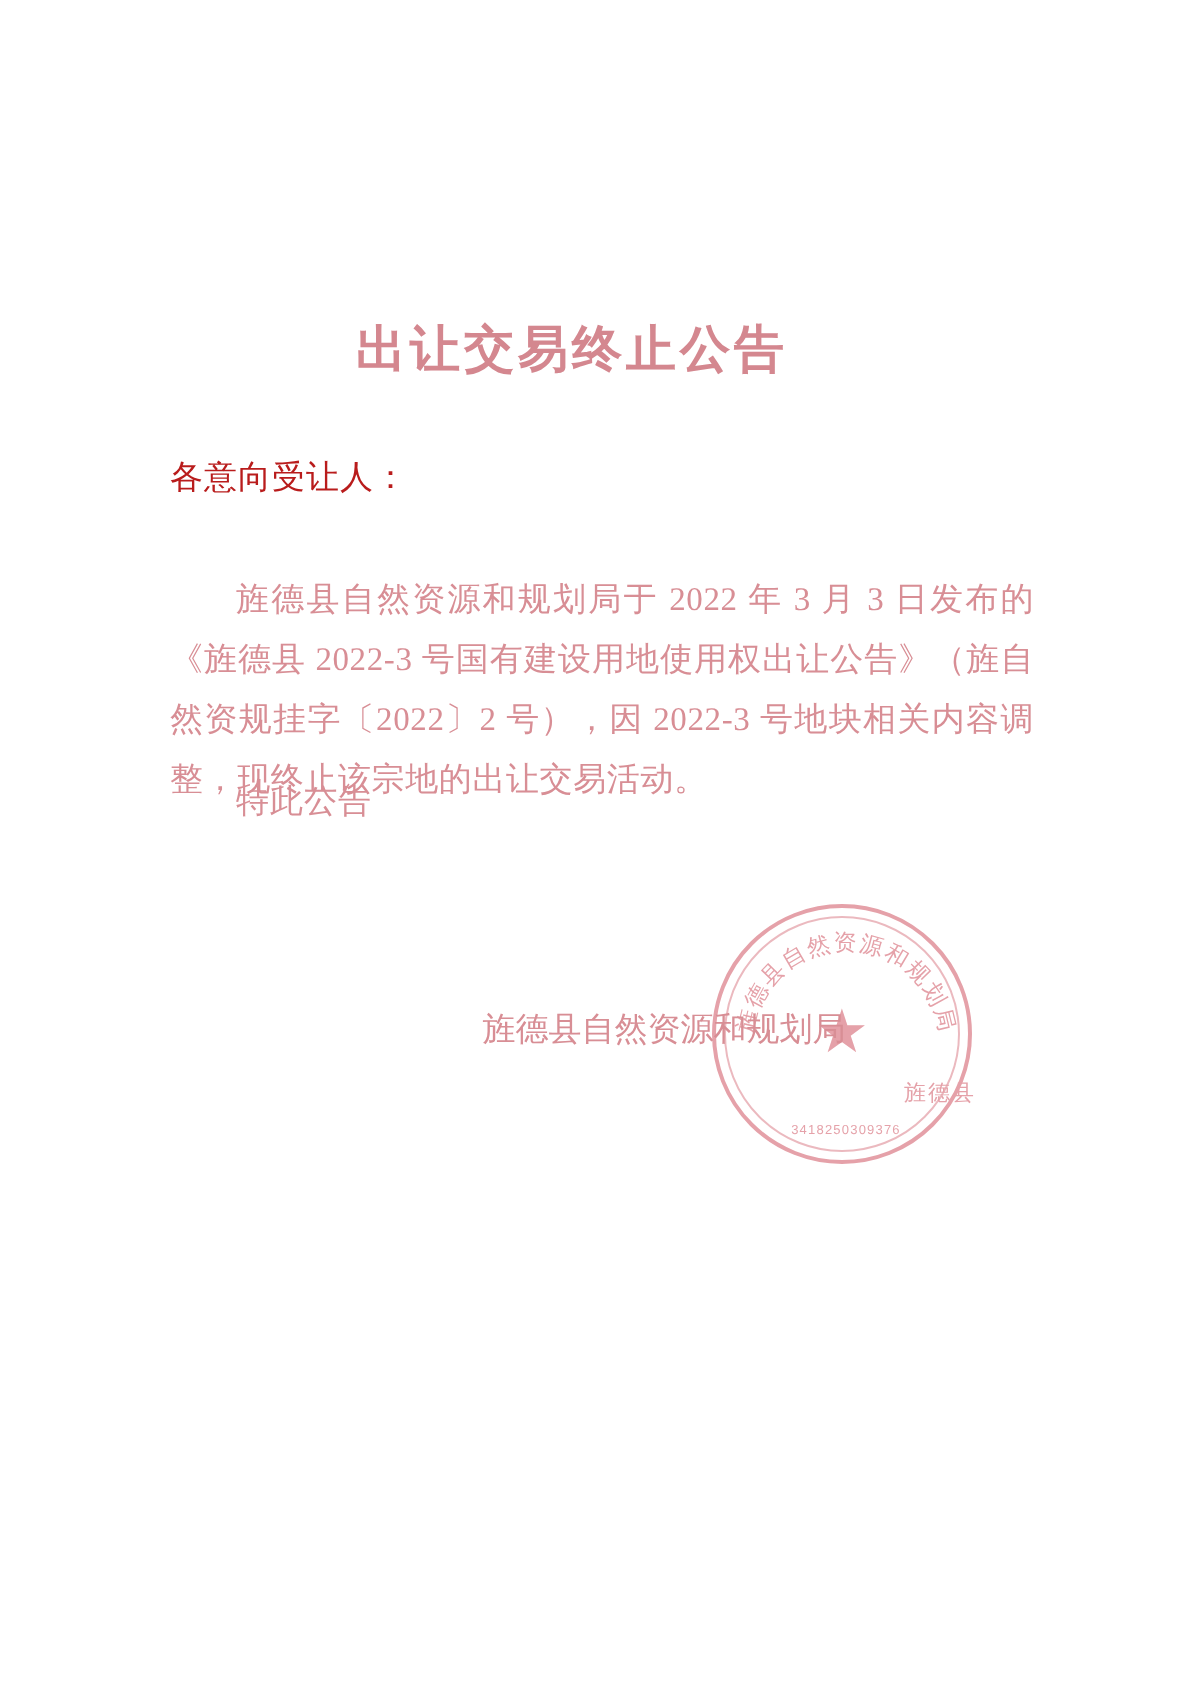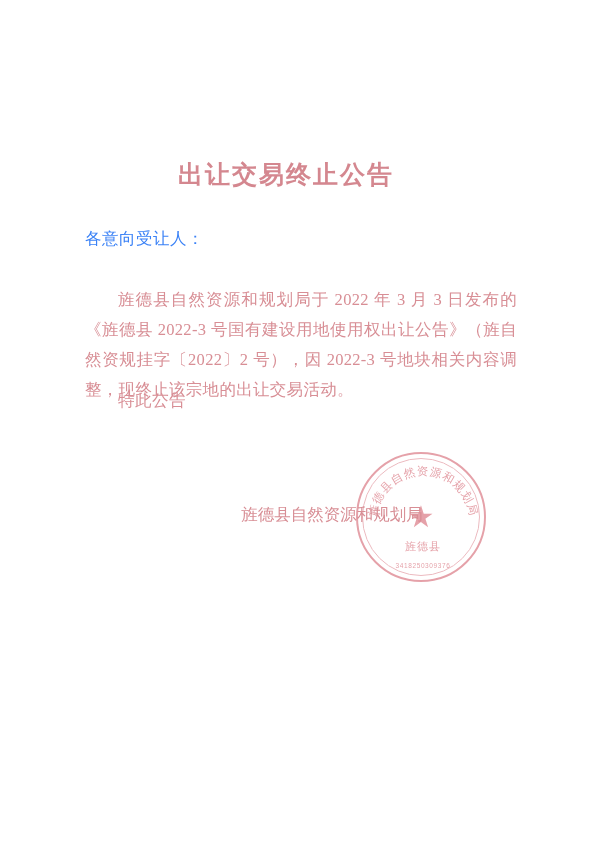--- a/index.html
+++ b/index.html
@@ -31,21 +31,21 @@
     letter-spacing: 2px;
     color: #d4878f;
     font-family: "Liberation Serif", "DejaVu Serif", serif;
   }
   .salutation {
     position: absolute;
     top: 228px;
     left: 85px;
     font-size: 16.5px;
     letter-spacing: 0.5px;
-    color: #3b82f6;
+    color: #b91c1c;
   }
   .body-block {
     position: absolute;
     top: 268px;
     left: 85px;
     width: 432px;
     font-size: 16.5px;
     line-height: 30px;
     letter-spacing: 0.3px;
     color: #d88e95;
@@ -130,21 +130,21 @@
     font-size: 11.5px;
     fill: #e39aa2;
     letter-spacing: 1px;
     font-family: "Liberation Serif", "DejaVu Serif", serif;
   }
   .seal-bottom-text {
     position: absolute;
     left: 0;
     width: 130px;
     bottom: 26px;
-    text-align: center;
+    text-align: right;
     font-size: 11px;
     color: #e39aa2;
     letter-spacing: 1px;
     margin-top: 33px;
   }
 </style>
 </head>
 <body>
 
 <div class="page">

